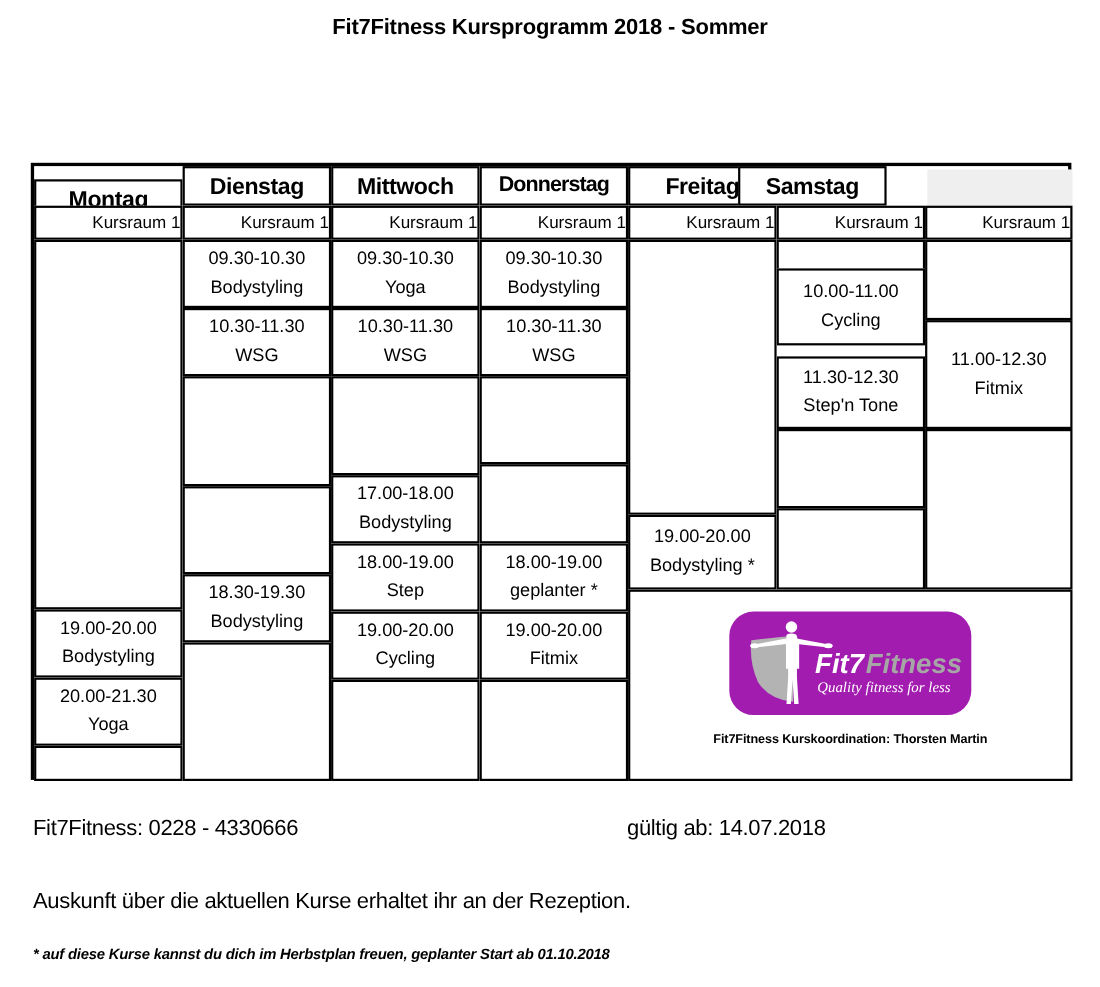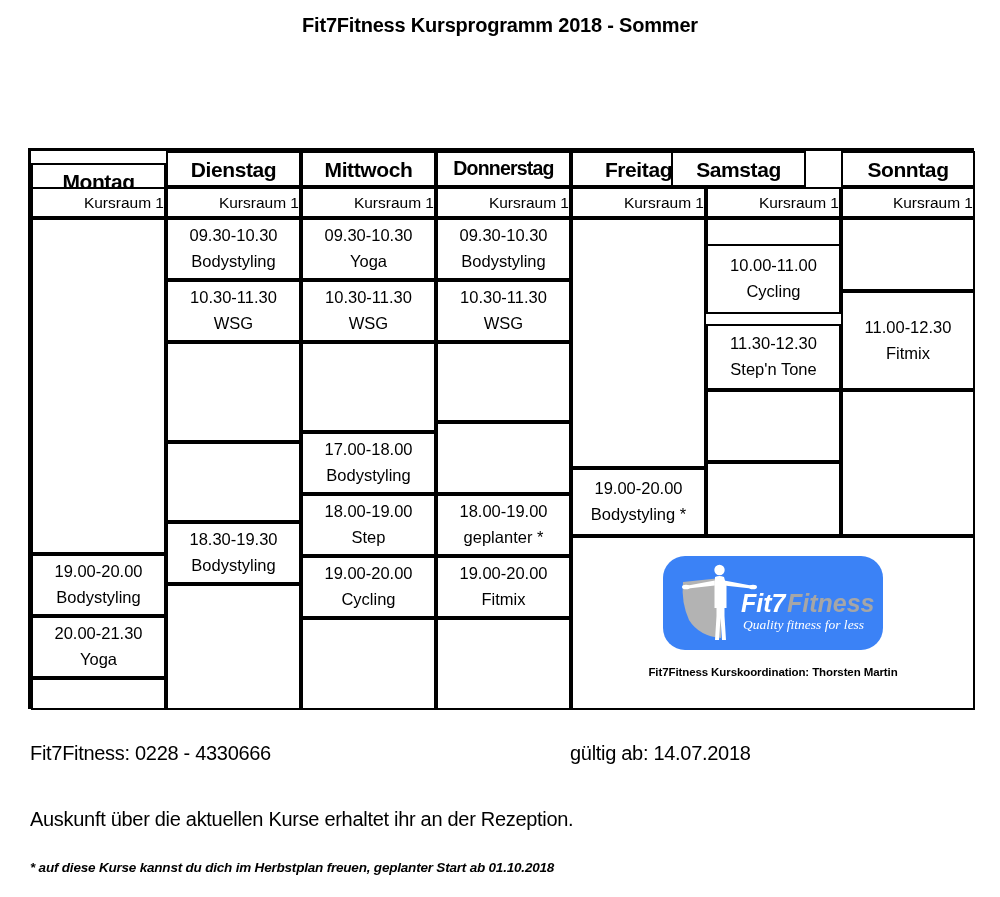--- a/index.html
+++ b/index.html
@@ -93,21 +93,21 @@
   #gray-artifact2 {
     position: absolute;
     background: #efefef;
     pointer-events: none;
   }
   #logo-badge {
     position: relative;
     width: 220px;
     height: 94px;
     margin-top: 18px;
-    background: #3b82f6;
+    background: #a21caf;
     border-radius: 22px;
     overflow: hidden;
   }
   #logo-badge svg { display: block; }
   #logo-caption {
     margin-top: 16px;
     font-size: 11.5px;
     font-weight: bold;
     letter-spacing: -0.1px;
   }
@@ -151,23 +151,20 @@
     </div>
   <div class="cell day-head narrow" style="left:405px; top:0px; width:135px; height:36px;">
       <span>Donnerstag</span>
     </div>
   <div class="cell day-head" style="left:540px; top:0px; width:135px; height:36px;">
       <span>Freitag</span>
     </div>
   <div class="cell day-head" style="left:640px; top:0px; width:135px; height:36px;text-align:right;">
       <span>Samstag</span>
     </div>
-  <div class="cell day-head" style="left:810px; top:0px; width:134px; height:36px;">
-      <span>Sonntag</span>
-    </div>
 
   <div class="cell room" style="left:0px;   top:36px; width:135px; height:31px;">
       <span class="txt">Kursraum 1</span>
     </div>
   <div class="cell room" style="left:135px; top:36px; width:135px; height:31px;">
       <span class="txt">Kursraum 1</span>
     </div>
   <div class="cell room" style="left:270px; top:36px; width:135px; height:31px;">
       <span class="txt">Kursraum 1</span>
     </div>

